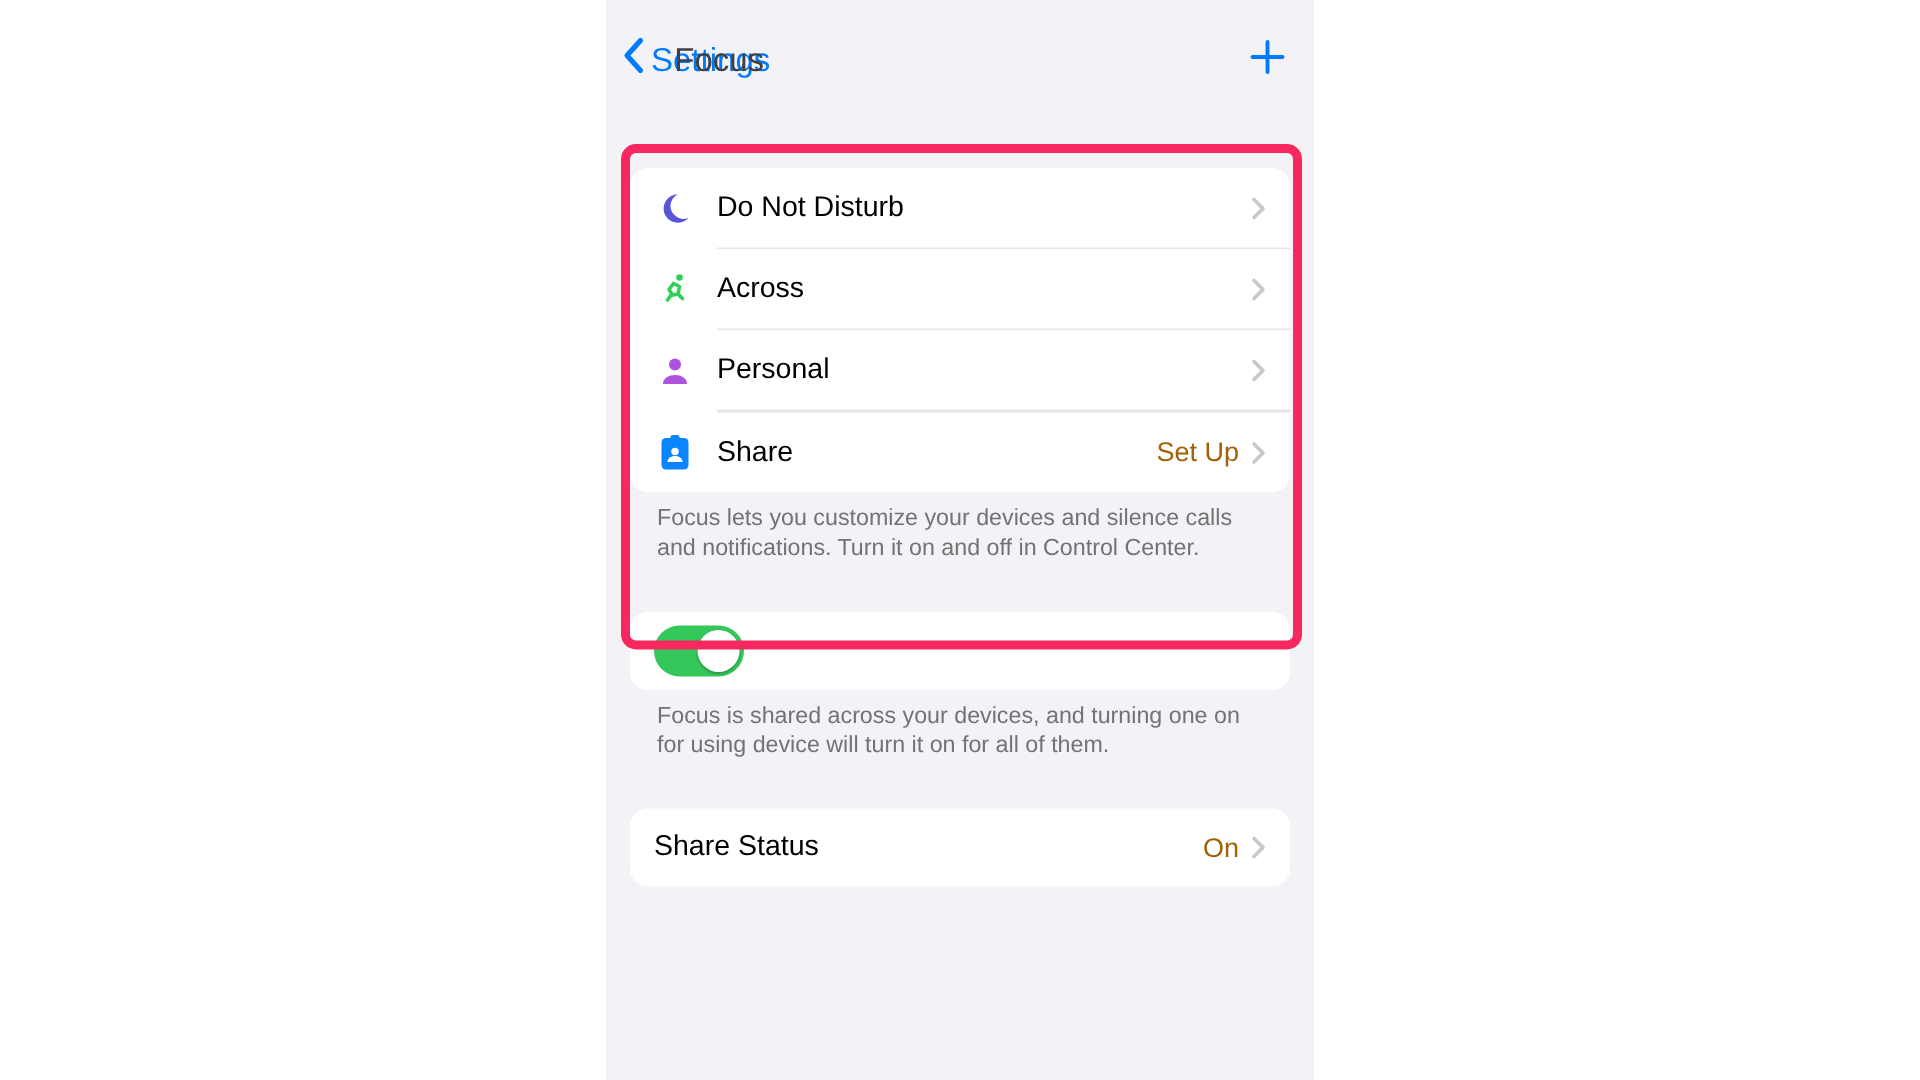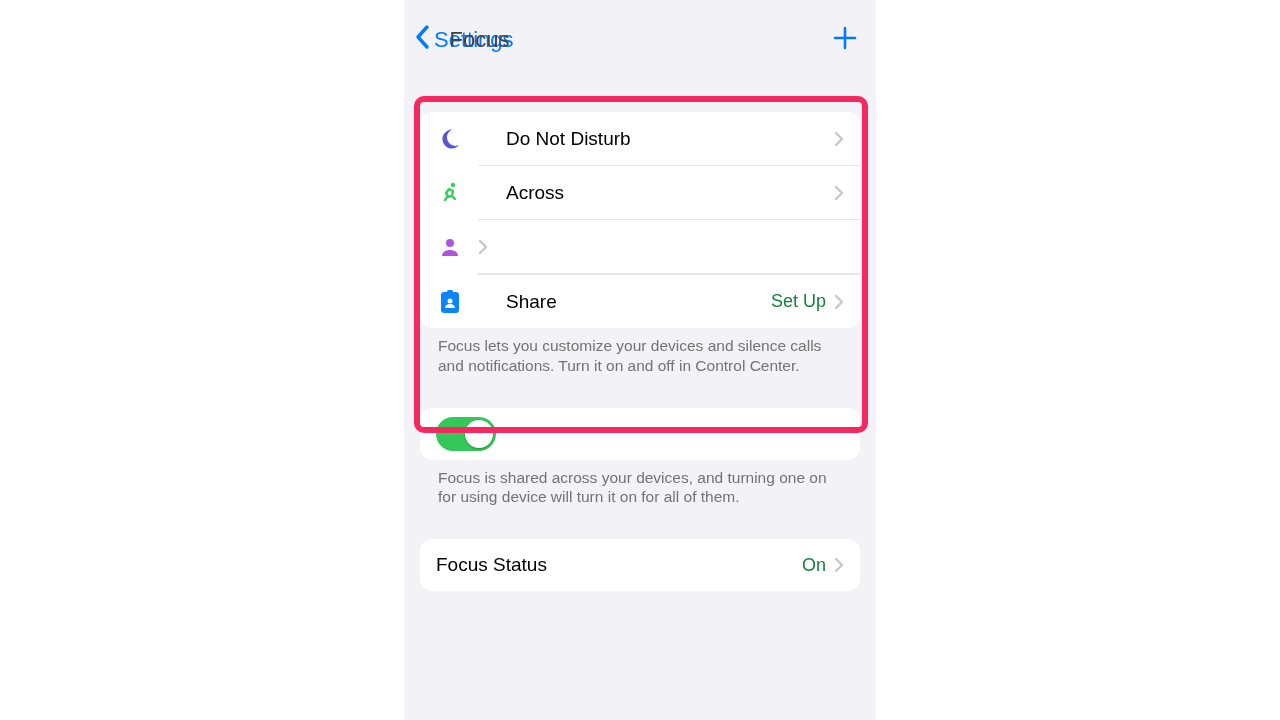--- a/index.html
+++ b/index.html
@@ -10,22 +10,22 @@
 
   .navbar { height: 70px; display: flex; align-items: center; padding: 10px 14px 0 10px; }
   .nav-back { display:flex; align-items:center; color:#007aff; font-size:22px; cursor:pointer; }
   .nav-back svg { margin-right:2px; }
   .nav-title { flex:1; text-align:left; font-size:22px; font-weight:400; color:#404040; margin-left:-64px; }
   .nav-add { color:#007aff; cursor:pointer; padding:4px; }
 
   .group-card { background:#fff; border-radius:12px; margin: 0 16px; overflow:hidden; }
   .row { display:flex; align-items:center; height:53px; padding:0 16px; cursor:pointer; }
   .row .ic { width:28px; height:28px; display:flex; align-items:center; justify-content:center; margin-right:14px; }
-  .row .label { flex:1; font-size:19px; color:#000;margin-left:28px; }
-  .row .trailing { font-size:18px; color:#15803d; margin-right:8px; }
+  .row .label { flex:1; font-size:19px; color:#000; }
+  .row .trailing { font-size:18px; color:#a16207; margin-right:8px; }
   .row .chev svg { display:block; }
   .sep { margin-left:58px; border-bottom:1px solid #e5e5ea; }
 
   .footer-text { padding: 8px 34px 8px 34px; color:#737373; font-size:15.5px; line-height:1.28; }
 
   .acc-pink { position:absolute; border:6px solid #f6285f; border-radius:10px; pointer-events:none; }
 
   .switch { width:60px; height:34px; background:#34c759; border-radius:20px; position:relative; }
   .switch .knob { position:absolute; right:3px; top:3px; width:28px; height:28px; border-radius:50%; background:#fff; box-shadow:0 1px 2px rgba(0,0,0,.3); }
 
@@ -92,20 +92,21 @@
         </div>
         <div class="sep"></div>
 
         <div class="row">
           <span class="ic">
             <svg width="24" height="24" viewBox="0 0 24 24">
                 <circle cx="12" cy="8" r="4" fill="#af52de"></circle>
                 <path d="M4 21c0-4 4-6 8-6s8 2 8 6" fill="#af52de"></path>
               </svg>
           </span>
+          <span class="label">Personal</span>
           <span class="chev">
             <svg width="10" height="16" viewBox="0 0 10 16">
                 <path d="M2 2 L8 8 L2 14" stroke="#c7c7cc" stroke-width="2.4" fill="none" stroke-linecap="round" stroke-linejoin="round"></path>
               </svg>
           </span>
         </div>
         <div class="sep"></div>
 
         <div class="sep"></div>
 
@@ -138,21 +139,21 @@
               <span class="knob"></span>
             </span>
         </div>
       </div>
       <div class="footer-text">Focus is shared across your devices, and turning one on for using device will turn it on for all of them.</div>
 
       <div class="spacer"></div>
 
       <div class="group-card">
         <div class="row" style="height:52px">
-          <span class="label" style="margin-left:0">Focus Status</span>
+          <span class="label" style="margin-left:0">Share Status</span>
           <span class="trailing">On</span>
           <span class="chev">
             <svg width="10" height="16" viewBox="0 0 10 16">
                 <path d="M2 2 L8 8 L2 14" stroke="#c7c7cc" stroke-width="2.4" fill="none" stroke-linecap="round" stroke-linejoin="round"></path>
               </svg>
           </span>
         </div>
       </div>
 
     </div>

